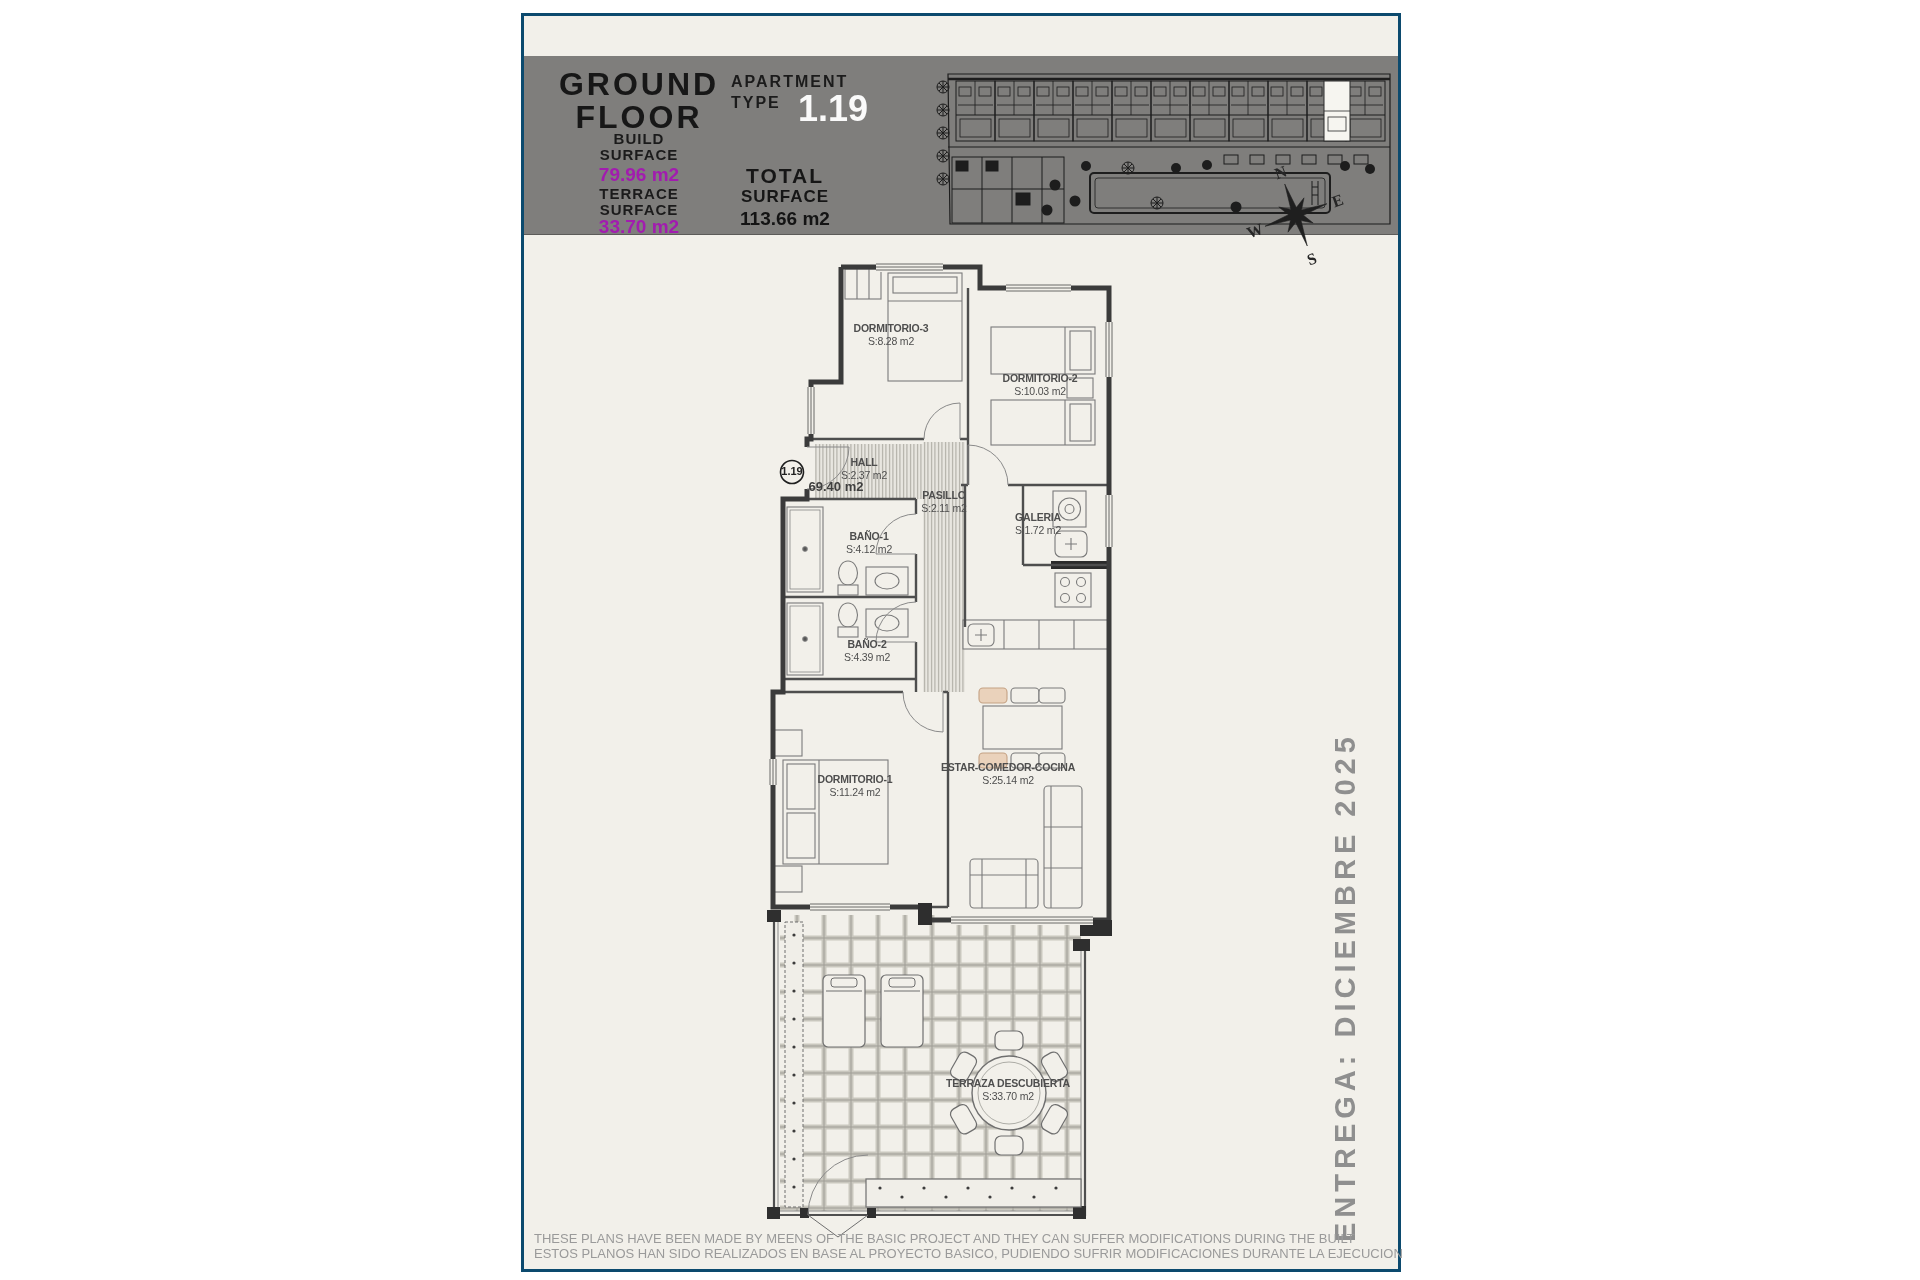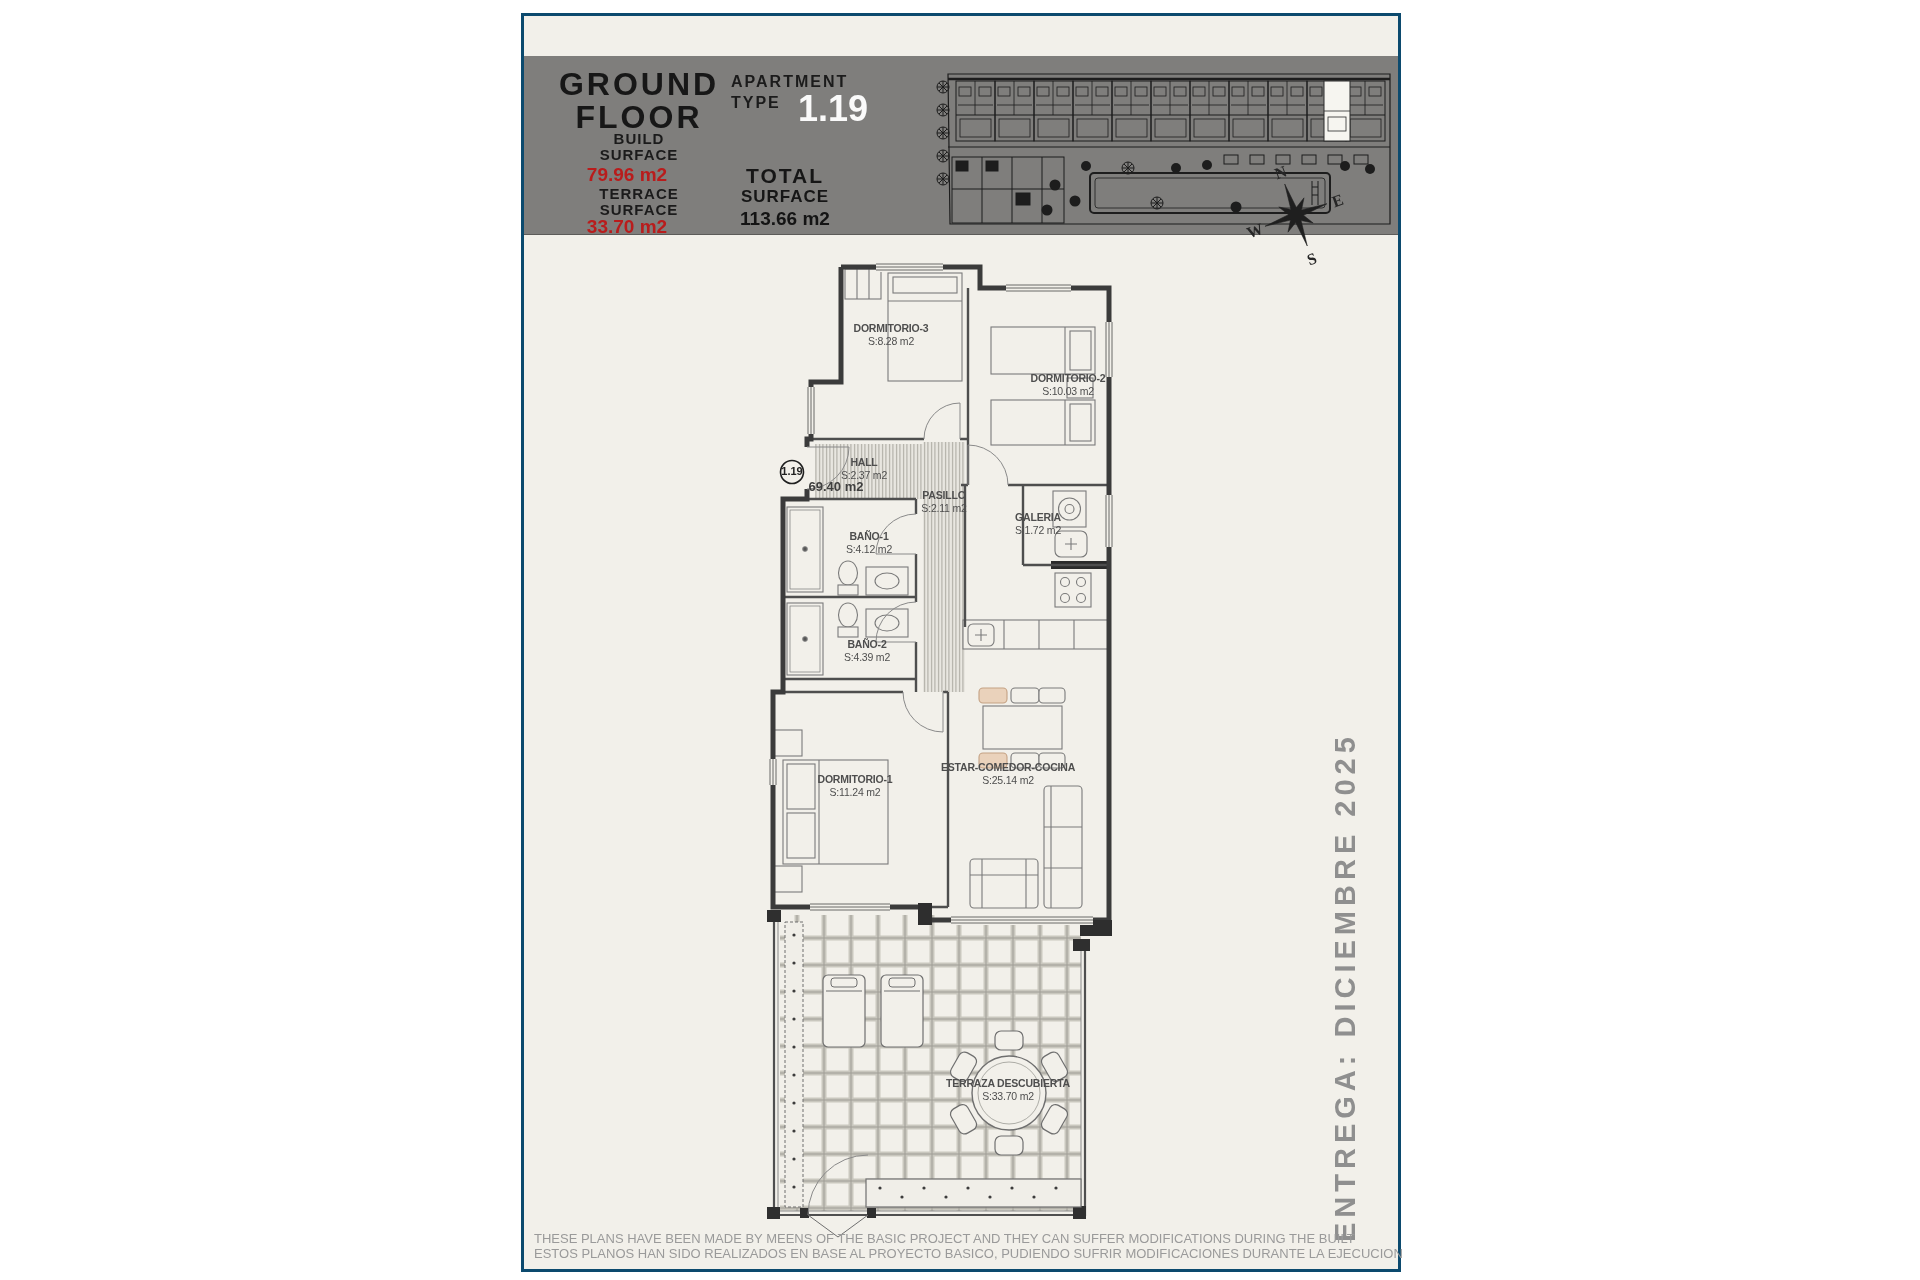--- a/index.html
+++ b/index.html
@@ -8,21 +8,21 @@
   .doc{position:absolute;left:521px;top:13px;width:874px;height:1253px;
        background:#f2f0ea;border:3px solid #0c4a6e;}
   .band{position:absolute;left:0;top:40px;width:100%;height:178px;background:#7f7e7c;
         border-bottom:1px solid #5c5b59;}
   .plansvg{position:absolute;left:0;top:0;width:874px;height:1253px;z-index:3;}
   
   .h-title{position:absolute;left:20px;top:52px;width:190px;text-align:center;z-index:4;
            font-size:32px;font-weight:bold;letter-spacing:3px;color:#171717;line-height:33px;}
   .h-sub{position:absolute;width:190px;left:20px;text-align:center;z-index:4;color:#1b1b1b;
          font-weight:bold;font-size:15px;line-height:16px;letter-spacing:1px;}
-  .h-val{position:absolute;width:190px;left:8px;text-align:center;z-index:4;color:#b91c1c;
+  .h-val{position:absolute;width:190px;left:20px;text-align:center;z-index:4;color:#a21caf;
          font-weight:bold;font-size:19px;}
   .h-apt{position:absolute;left:207px;top:55px;z-index:4;color:#1b1b1b;font-weight:bold;
          font-size:16px;line-height:21px;letter-spacing:2px;}
   .h-aptnum{position:absolute;left:274px;top:72px;z-index:5;color:#fafafa;font-weight:bold;
             font-size:36px;}
   .h-total1{position:absolute;left:166px;top:148px;width:190px;text-align:center;z-index:4;
             color:#161616;font-weight:bold;font-size:21px;letter-spacing:2px;}
   .h-total2{position:absolute;left:166px;top:171px;width:190px;text-align:center;z-index:4;
             color:#161616;font-weight:bold;font-size:17px;letter-spacing:1px;}
   .h-total3{position:absolute;left:166px;top:192px;width:190px;text-align:center;z-index:4;
@@ -358,21 +358,21 @@
         </g>
 
         <circle cx="268" cy="455" r="11.5" fill="#f2f0ea" stroke="#1f1f1f" stroke-width="1.6"></circle>
       </g>
     </svg>
 
     <div class="rlabel" style="left:367px;top:318px;">
       <div class="nm">DORMITORIO-3</div>
         <div>S:8.28 m2</div>
     </div>
-    <div class="rlabel" style="left:516px;top:368px;margin-left:28px;">
+    <div class="rlabel" style="left:516px;top:368px;">
       <div class="nm">DORMITORIO-2</div>
         <div>S:10.03 m2</div>
     </div>
     <div class="rlabel" style="left:340px;top:452px;">
       <div class="nm">HALL</div>
         <div>S:2.37 m2</div>
     </div>
     <div class="rlabel" style="left:420px;top:485px;">
       <div class="nm">PASILLO</div>
         <div>S:2.11 m2</div>

